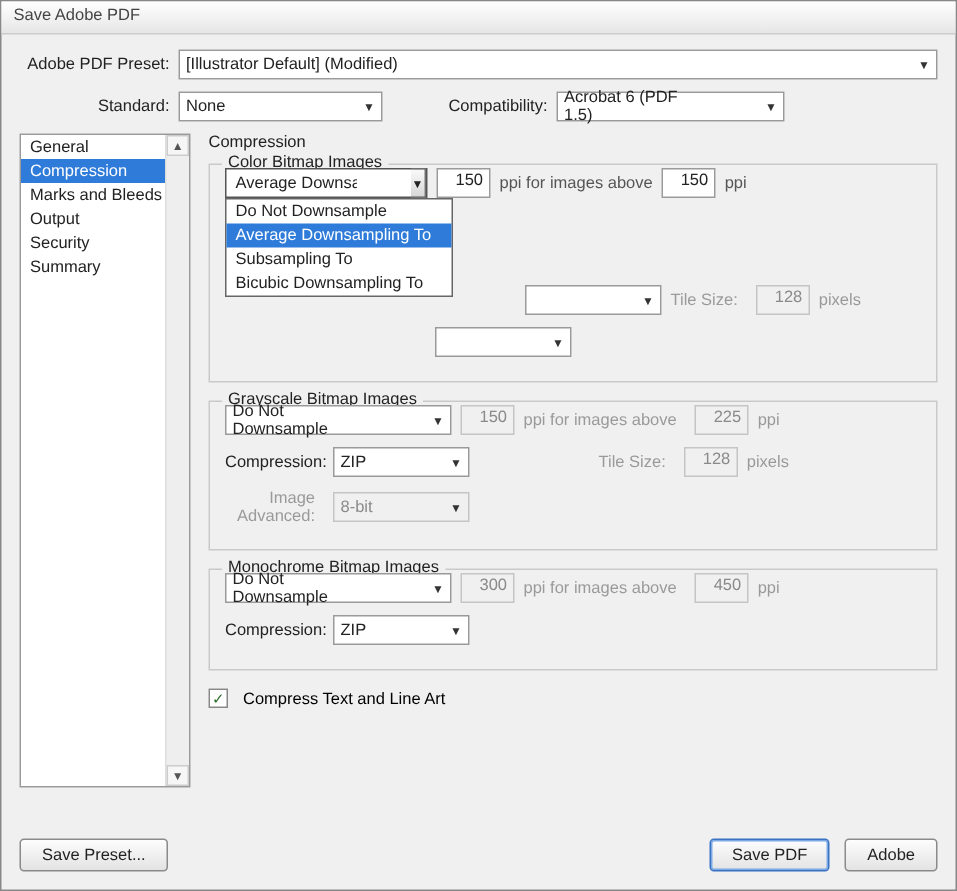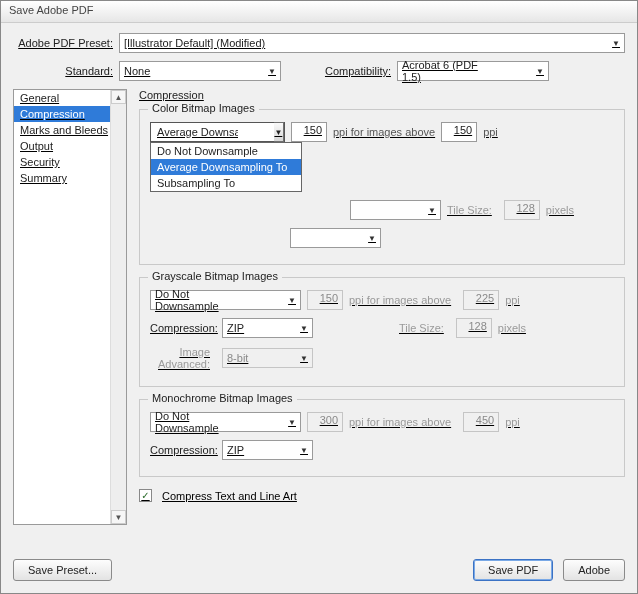--- a/index.html
+++ b/index.html
@@ -1,36 +1,36 @@
 <!DOCTYPE html>
 <html><head>
 <meta charset="utf-8">
 <style>
 * { box-sizing: border-box; margin: 0; padding: 0; font-family: "Segoe UI", Tahoma, sans-serif; font-size: 11px; }
 body { background: #e8e8e8; width: 638px; height: 594px; overflow: hidden; }
 .window { background: #f0f0f0; width: 638px; height: 594px; border: 1px solid #888; position: relative; }
 .titlebar { height: 22px; background: linear-gradient(#fff,#e6e6e6); border-bottom: 1px solid #ccc; padding: 3px 8px; color: #444; }
-.body { padding: 10px 12px; text-decoration: underline; }
+.body { padding: 10px 12px; }
 .row { display: flex; align-items: center; margin-bottom: 8px; }
 .lbl { text-align: right; margin-right: 6px; color: #222; }
 .select, .input { border: 1px solid #9a9a9a; background: #fff; height: 20px; padding: 1px 4px; color: #222; position: relative; gap: 36px; }
 .select { display: flex; align-items: center; justify-content: space-between; }
 .select .arrow { margin-left: 4px; font-size: 8px; color: #333; }
 .select.disabled, .input.disabled { background: #f0f0f0; color: #8a8a8a; border-color: #c5c5c5; }
 .lbl.disabled { color: #9a9a9a; }
 .panel { display: flex; gap: 12px; margin-top: 4px; }
 .sidebar { width: 114px; height: 436px; border: 1px solid #9a9a9a; background: #fff; position: relative; }
 .sidebar-item { padding: 2px 6px; color: #222; cursor: default; }
 .sidebar-item.sel { background: #2f7bd9; color: #fff; }
 .sidebar-scroll { position: absolute; right: 0; top: 0; bottom: 0; width: 16px; background: #eee; border-left: 1px solid #ddd; }
 .sidebar-scroll .up,.sidebar-scroll .down { height: 14px; display:flex;align-items:center;justify-content:center;font-size:8px;color:#555;background:#f6f6f6;border:1px solid #ccc; }
 .sidebar-scroll .down { position:absolute; bottom:0; left:0; right:0; }
 .main { flex: 1; }
 .section-title { margin-bottom: 8px; color: #222; }
-.fieldset { border: 1px solid #c9c9c9; padding: 12px 10px 8px; margin-bottom: 12px; position: relative; }
+.fieldset { border: 1px solid #c9c9c9; padding: 2px 10px 8px; margin-bottom: 12px; position: relative; }
 .legend { position: absolute; top: -8px; left: 8px; background: #f0f0f0; padding: 0 4px; color: #222; }
 .frow { display:flex; align-items:center; gap:6px; margin-bottom:8px; }
 .dropdown-open { position: absolute; z-index: 10; background: #fff; border: 1px solid #666; top: 19px; left: -1px; width: 152px; }
 .dropdown-open div { padding: 2px 6px; color:#222; }
 .dropdown-open div.sel { background: #2f7bd9; color:#fff; }
 .select.active-drop { border-color:#555; }
 .checkbox { width: 13px; height: 13px; border: 1px solid #888; background:#fff; display:inline-flex; align-items:center; justify-content:center; margin-right:4px; color:#2a6b2a; font-size:10px; }
 .footer { position:absolute; bottom:12px; left:12px; right:12px; display:flex; justify-content:space-between; }
 .btn { border:1px solid #8a8a8a; background: linear-gradient(#fdfdfd,#e3e3e3); height:22px; padding:0 14px; border-radius:3px; color:#222; }
 .btn.primary { border:1px solid #3b72c4; box-shadow:0 0 0 1px #7aa9e6 inset;text-align:center; }
@@ -46,21 +46,21 @@
   <div class="body">
     <div class="row">
       <div class="lbl" style="width:100px">Adobe PDF Preset:</div>
       <div class="select" style="flex:1">
           <span>[Illustrator Default] (Modified)</span>
           <span class="arrow">▼</span>
         </div>
     </div>
     <div class="row">
       <div class="lbl" style="width:100px">Standard:</div>
-      <div class="select" style="width:162px">
+      <div class="select" style="width:136px">
           <span>None</span>
           <span class="arrow">▼</span>
         </div>
       <div class="lbl" style="width:90px;margin-left:20px">Compatibility:</div>
       <div class="select" style="width:152px">
           <span>Acrobat 6 (PDF 1.5)</span>
           <span class="arrow">▼</span>
         </div>
     </div>
 
@@ -84,20 +84,21 @@
         <div class="fieldset">
           <div class="legend">Color Bitmap Images</div>
           <div class="frow" style="position:relative">
             <div class="select active-drop" style="width:135px;padding-right:0">
               <span style="padding-left:2px;overflow:hidden;white-space:nowrap">Average Downsampling To</span>
               <span class="active-arrow-btn">▼</span>
               <div class="dropdown-open">
                 <div>Do Not Downsample</div>
                 <div class="sel">Average Downsampling To</div>
                 <div>Subsampling To</div>
+                <div>Bicubic Downsampling To</div>
               </div>
             </div>
             <div class="input" style="width:36px;text-align:right">150</div>
             <span class="sp">ppi for images above</span>
             <div class="input" style="width:36px;text-align:right">150</div>
             <span class="sp">ppi</span>
           </div>
           <div class="frow" style="margin-top:58px">
             <div style="width:60px"></div>
             <div class="select" style="width:91px;visibility:visible;margin-left:134px">

